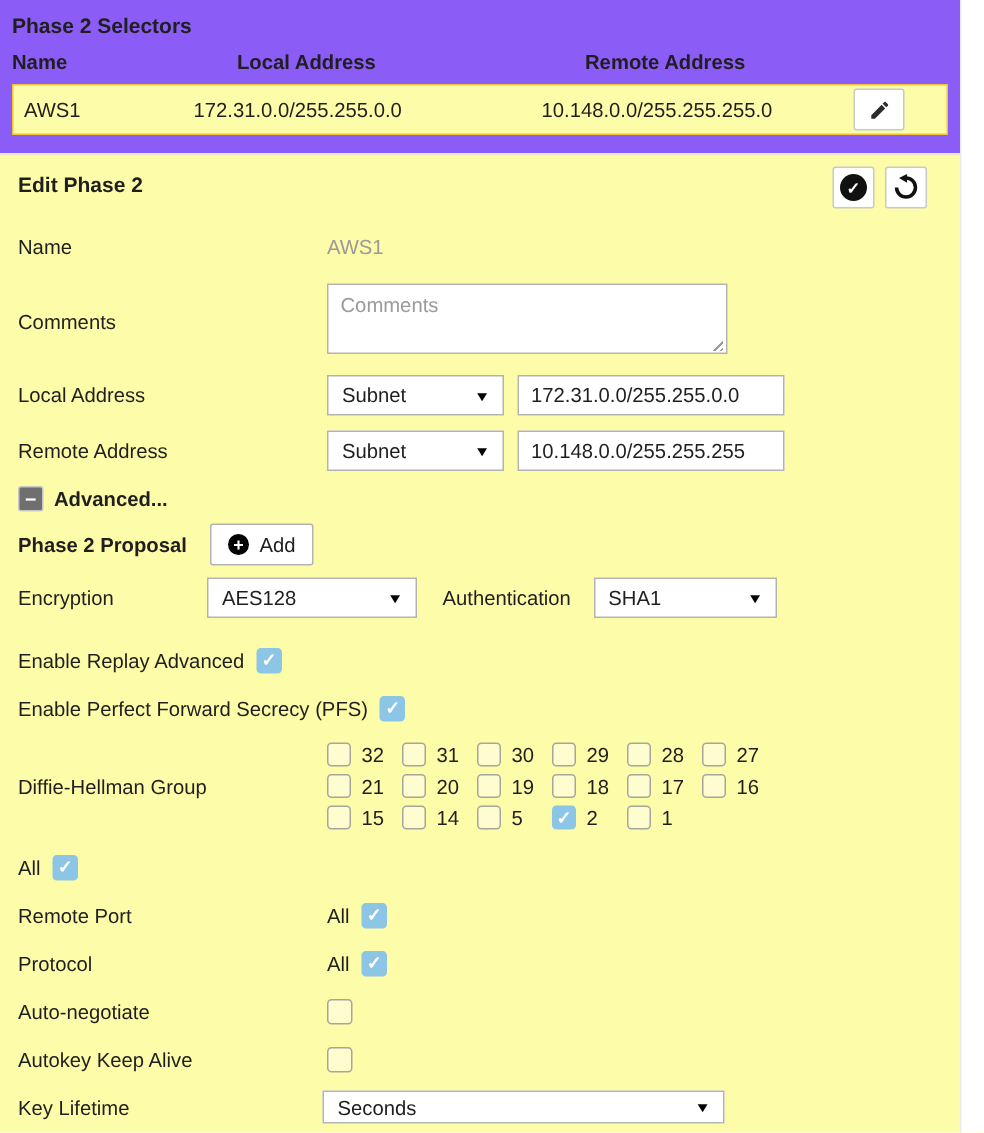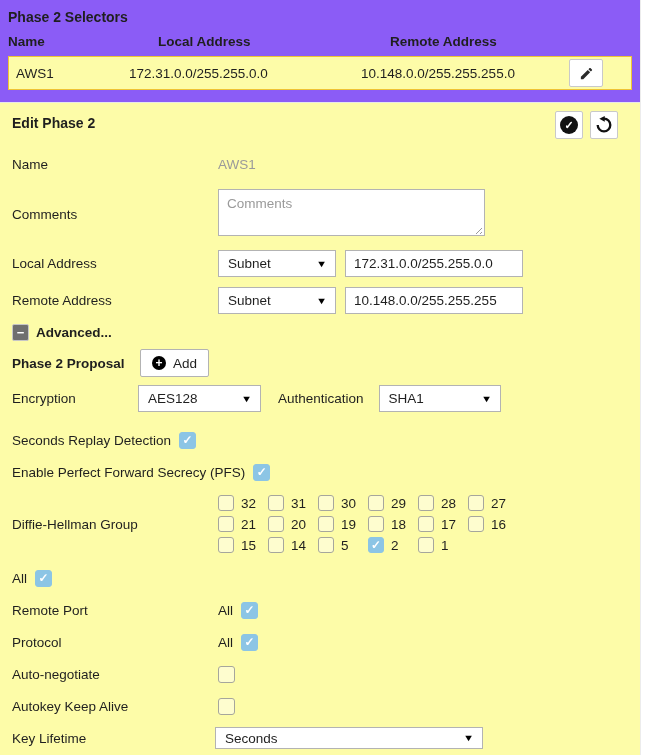--- a/index.html
+++ b/index.html
@@ -64,21 +64,21 @@
   .row-proposal { margin-bottom: 8px; }
   .proposal-lbl { font-weight: bold; width: 128px; }
   .add-btn { display: inline-flex; align-items: center; gap: 7px; background: #fff; border: 1px solid #b3b3b3;
              border-radius: 2px; height: 28px; padding: 0 11px; cursor: pointer; }
   .plus-circle { width: 14px; height: 14px; border-radius: 50%; background: #000; color: #fff;
                  display: inline-flex; align-items: center; justify-content: center;
                  font-size: 12px; font-weight: bold; line-height: 1; }
 
   .row-enc { margin-bottom: 17px; }
   .enc-lbl { width: 126px; }
-  .sel-enc { width: 123px; }
+  .sel-enc { width: 140px; }
   .auth-lbl { margin-left: 17px; margin-right: 15px; }
   .sel-auth { width: 122px; }
 
   .cb { width: 17px; height: 17px; border: 1px solid #a6a69c; border-radius: 3px; flex: none;
         background: rgba(255,255,255,0.45); display: inline-flex; align-items: center;
         justify-content: center; cursor: pointer; }
   .cb[data-checked="true"] { background: #8CC5E5; border-color: #8CC5E5; }
   .cb[data-checked="true"]::after { content: "✓"; color: #fff; font-size: 12px; font-weight: bold; }
   .cb-after-label { margin-left: 8px; }
 
@@ -197,21 +197,21 @@
         <span class="caret">▼</span>
       </div>
       <div class="auth-lbl">Authentication</div>
       <div class="select sel-auth">
         <span>SHA1</span>
         <span class="caret">▼</span>
       </div>
     </div>
 
     <div class="row row-check">
-      <span>Seconds Replay Detection</span>
+      <span>Enable Replay Advanced</span>
       <span class="cb cb-after-label" data-checked="true"></span>
     </div>
 
     <div class="row row-check row-pfs">
       <span>Enable Perfect Forward Secrecy (PFS)</span>
       <span class="cb cb-after-label" data-checked="true"></span>
     </div>
 
     <div class="row row-dh">
       <div class="lbl">Diffie-Hellman Group</div>

